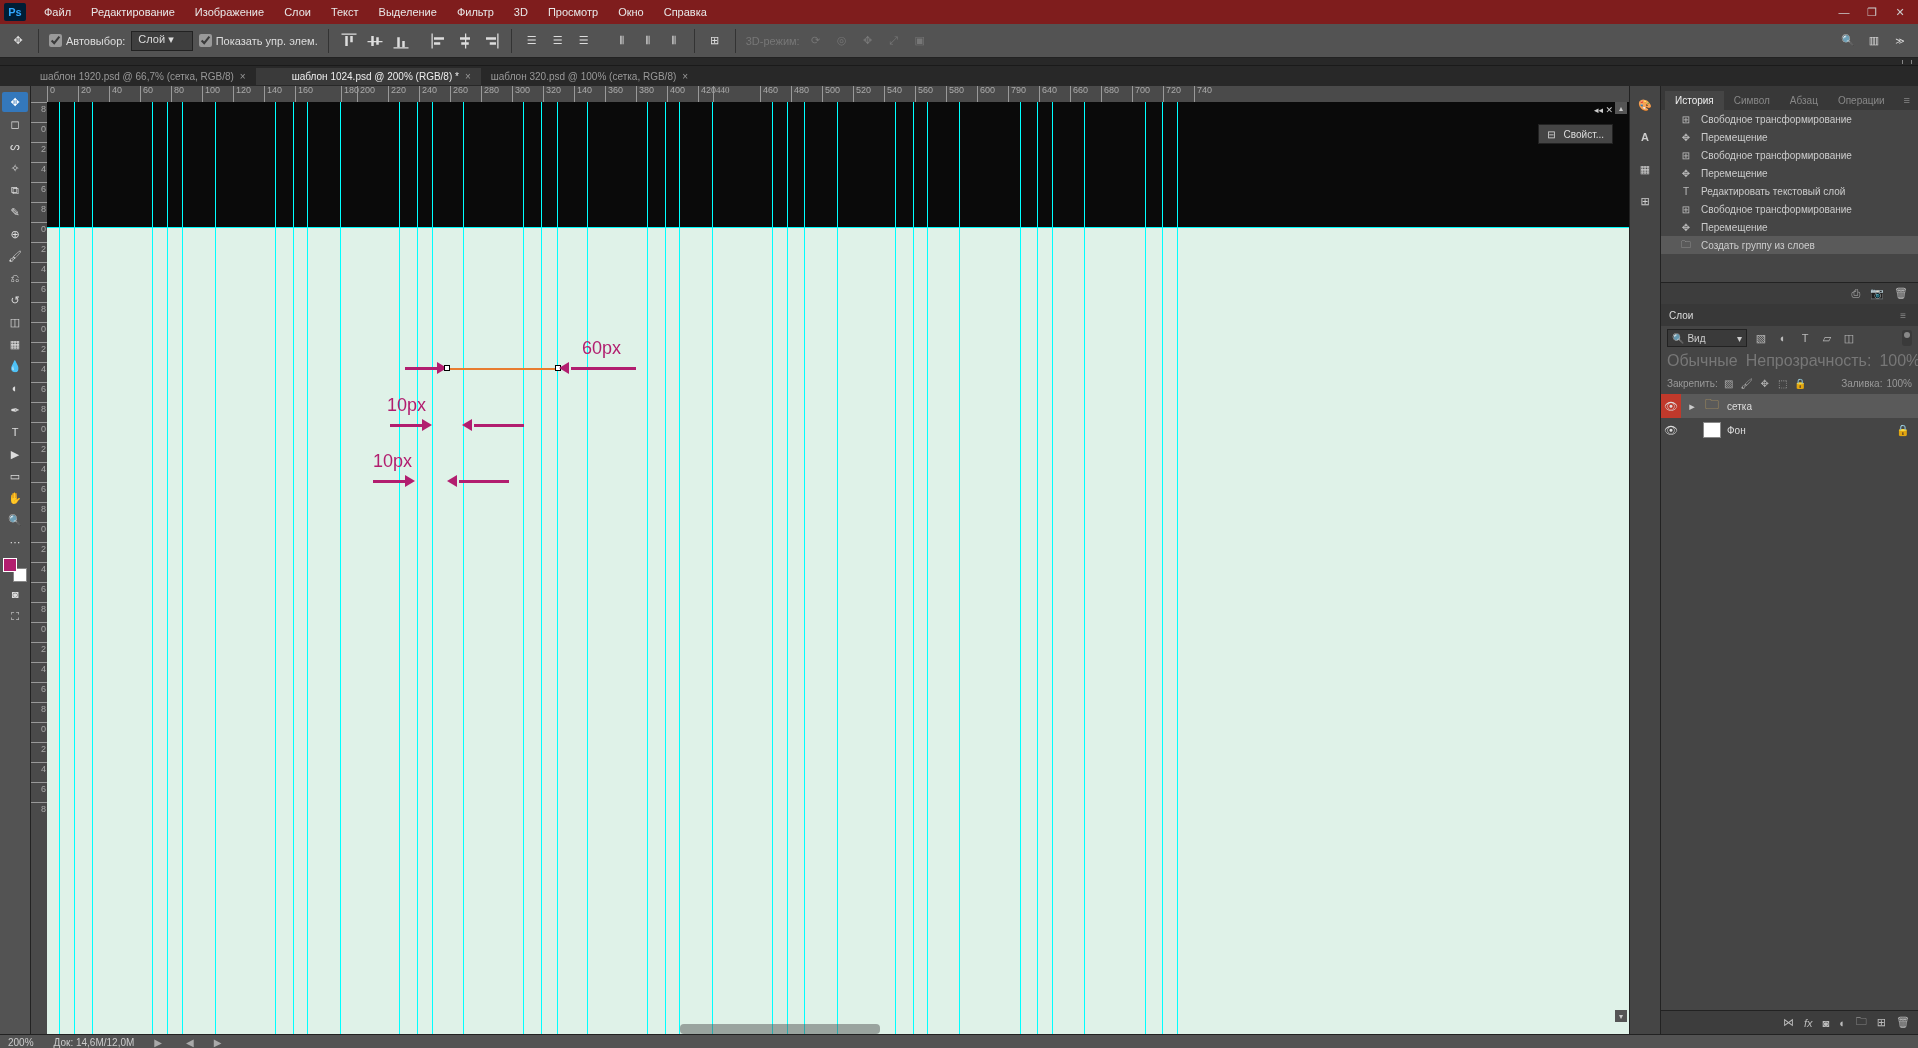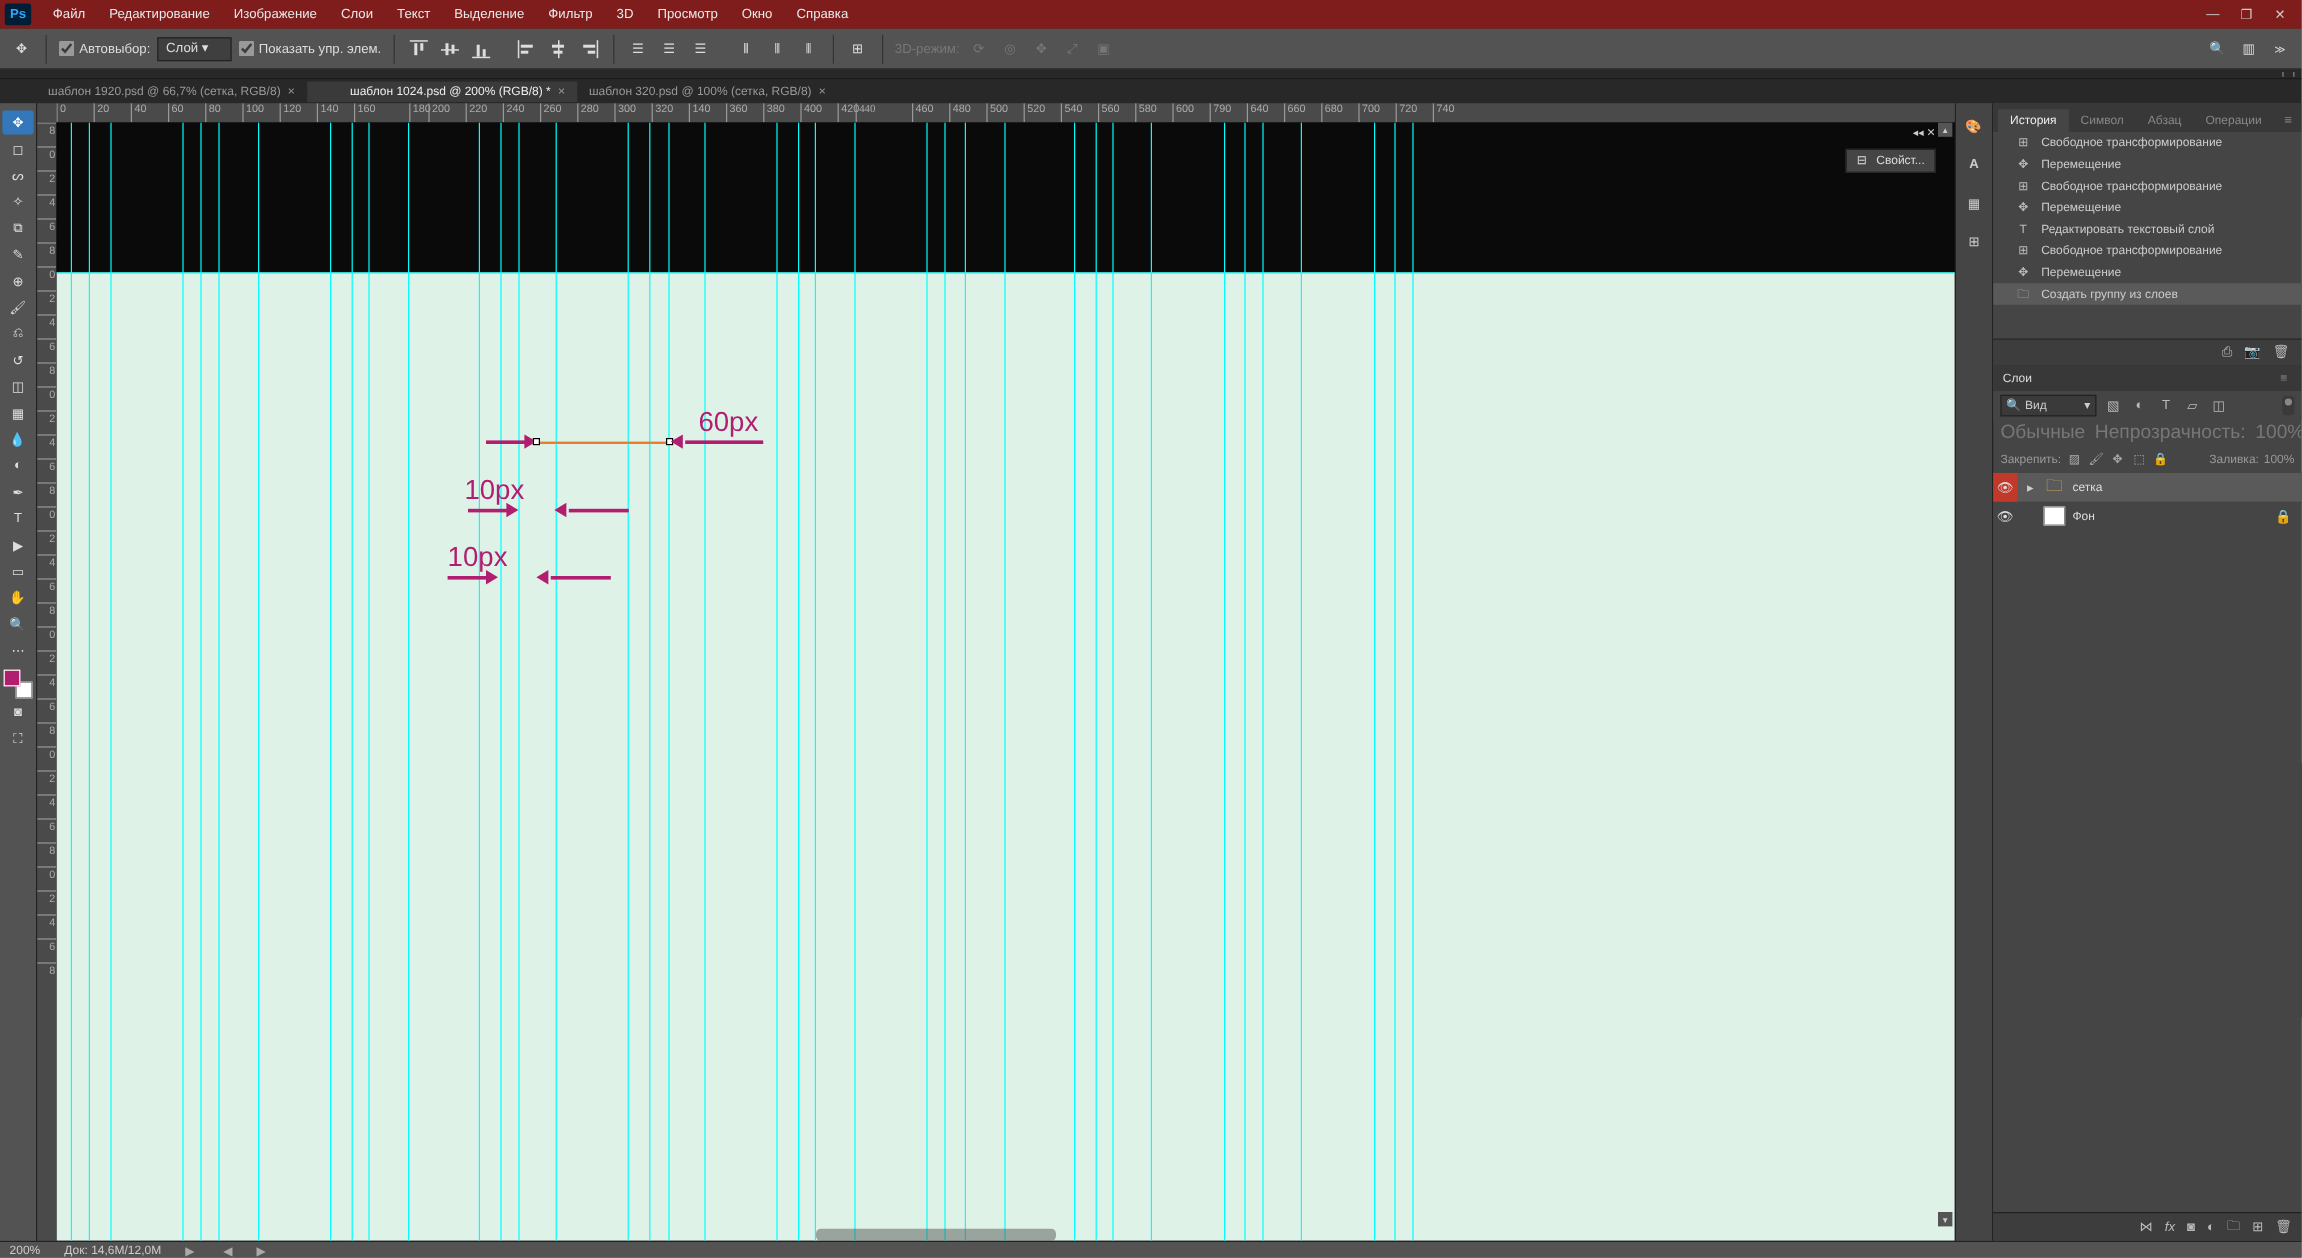--- a/index.html
+++ b/index.html
@@ -48,21 +48,21 @@
 .ruler-h .tick { position:absolute; top:0; border-left:1px solid #999; height:16px; padding-left:2px; line-height:9px; }
 .canvas-body { flex:1; display:flex; }
 .ruler-v { width:16px; background:#4a4a4a; position:relative; overflow:hidden; color:#aaa; font-size:9px; }
 .ruler-v .tick { position:absolute; left:0; border-top:1px solid #999; width:16px; padding-top:1px; text-align:right; padding-right:1px;}
 .canvas { flex:1; position:relative; overflow:hidden; background:#0a0a0a; }
 .doc-bg { position:absolute; top:125px; left:0; right:0; bottom:0; background:#dff2e8; }
 .guide { position:absolute; top:0; bottom:0; width:1px; background:#00ffff; }
 .guide-h { position:absolute; left:0; right:0; height:1px; background:#00ffff; }
 
 
-.annot-label { position:absolute; color:#b21e6f; font-size:23px; font-family:'Segoe UI',sans-serif; }
+.annot-label { position:absolute; color:#b21e6f; font-size:18px; font-family:'Segoe UI',sans-serif; }
 .annot-line { position:absolute; height:3px; background:#b21e6f; }
 .annot-line-orange { position:absolute; height:2px; background:#e87d30; }
 .arrow-r { position:absolute; width:0; height:0; border-top:6px solid transparent; border-bottom:6px solid transparent; border-left:10px solid #b21e6f; }
 .arrow-l { position:absolute; width:0; height:0; border-top:6px solid transparent; border-bottom:6px solid transparent; border-right:10px solid #b21e6f; }
 .sel-box { position:absolute; width:6px; height:6px; border:1px solid #000; background:#fff; }
 
 
 .float-panel { position:absolute; right:16px; top:22px; background:#454545; height:20px; display:flex; align-items:center; padding:0 8px; gap:8px; color:#ddd; font-size:10px; border:1px solid #222;}
 .collapse-arrows { position:absolute; right:16px; top:3px; font-size:9px; color:#ccc; cursor:pointer; }
 

